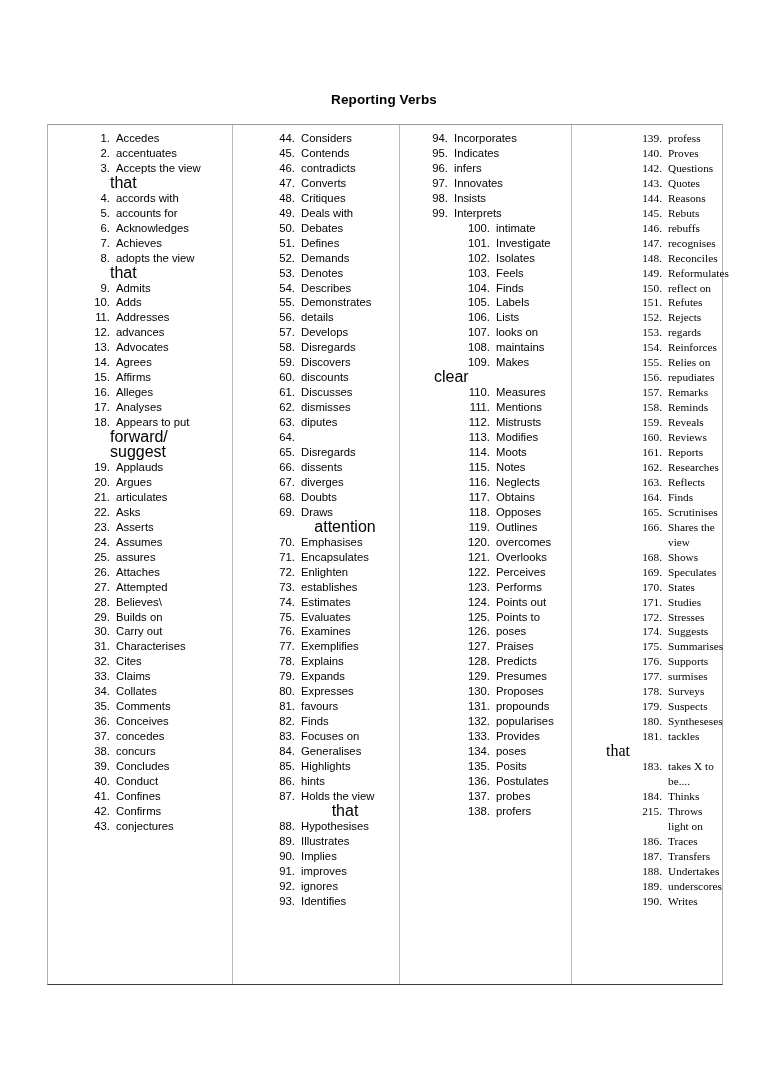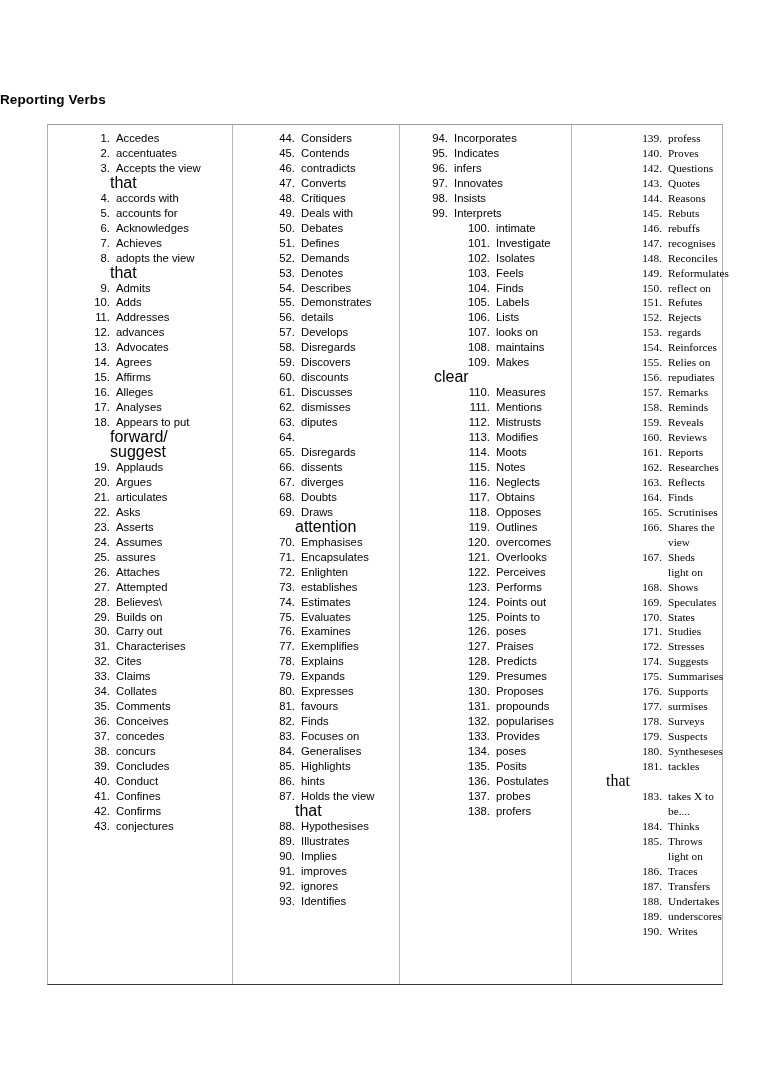--- a/index.html
+++ b/index.html
@@ -21,21 +21,21 @@
     top: 0;
     width: 768px;
     height: 1087px;
     box-sizing: border-box;
   }
   .doc-title {
     position: absolute;
     left: 0;
     top: 92px;
     width: 768px;
-    text-align: left;
+    text-align: center;
     font-size: 13.5px;
     font-weight: bold;
     letter-spacing: 0.1px;
   }
   .verb-table {
     position: absolute;
     left: 47px;
     top: 124px;
     width: 676px;
     border: 1px solid #b0b0b0;
@@ -88,21 +88,21 @@
   .col-3 .num { width: 30px; }
   .col-3 li.wide .num { width: 72px; }
   .col-4 .num { width: 72px; }
 
   .wrap-line {
     display: block;
     font-size: 16px;
     line-height: 14.95px;
   }
   .col-1 .wrap-line { padding-left: 58px; }
-  .col-2 .wrap-line { padding-left: 58px; }
+  .col-2 .wrap-line { padding-left: 58px; text-align: center; }
   .col-3 .wrap-line { padding-left: 30px; }
   .col-4 .wrap-line { padding-left: 30px; }
 </style>
 </head>
 <body>
 
 <div class="page">
 
   <div class="doc-title">Reporting Verbs</div>
 
@@ -781,24 +781,20 @@
           </li>
           <li class="verb-item">
             <span class="num">165.</span>
             <span class="label">Scrutinises</span>
           </li>
           <li class="verb-item">
             <span class="num">166.</span>
             <span class="label">Shares the view</span>
           </li>
           <li class="verb-item">
-            <span class="num">167.</span>
-            <span class="label">Sheds light on</span>
-          </li>
-          <li class="verb-item">
             <span class="num">168.</span>
             <span class="label">Shows</span>
           </li>
           <li class="verb-item">
             <span class="num">169.</span>
             <span class="label">Speculates</span>
           </li>
           <li class="verb-item">
             <span class="num">170.</span>
             <span class="label">States</span>
@@ -846,21 +842,21 @@
           <li class="wrap-line">that</li>
           <li class="verb-item">
             <span class="num">183.</span>
             <span class="label">takes X to be....</span>
           </li>
           <li class="verb-item">
             <span class="num">184.</span>
             <span class="label">Thinks</span>
           </li>
           <li class="verb-item">
-            <span class="num">185.</span>
+            <span class="num">215.</span>
             <span class="label">Throws light on</span>
           </li>
           <li class="verb-item">
             <span class="num">186.</span>
             <span class="label">Traces</span>
           </li>
           <li class="verb-item">
             <span class="num">187.</span>
             <span class="label">Transfers</span>
           </li>

